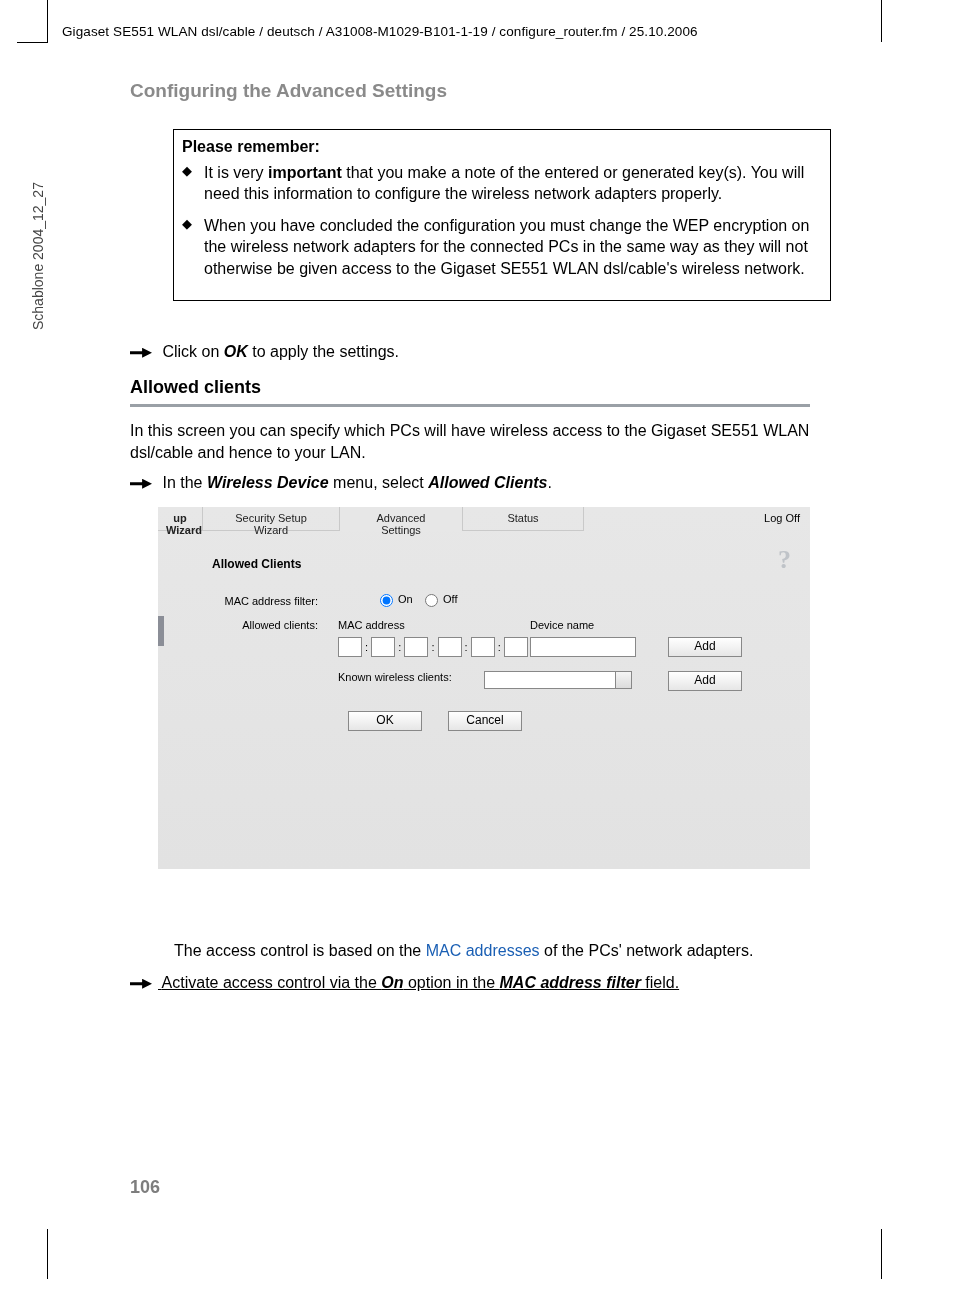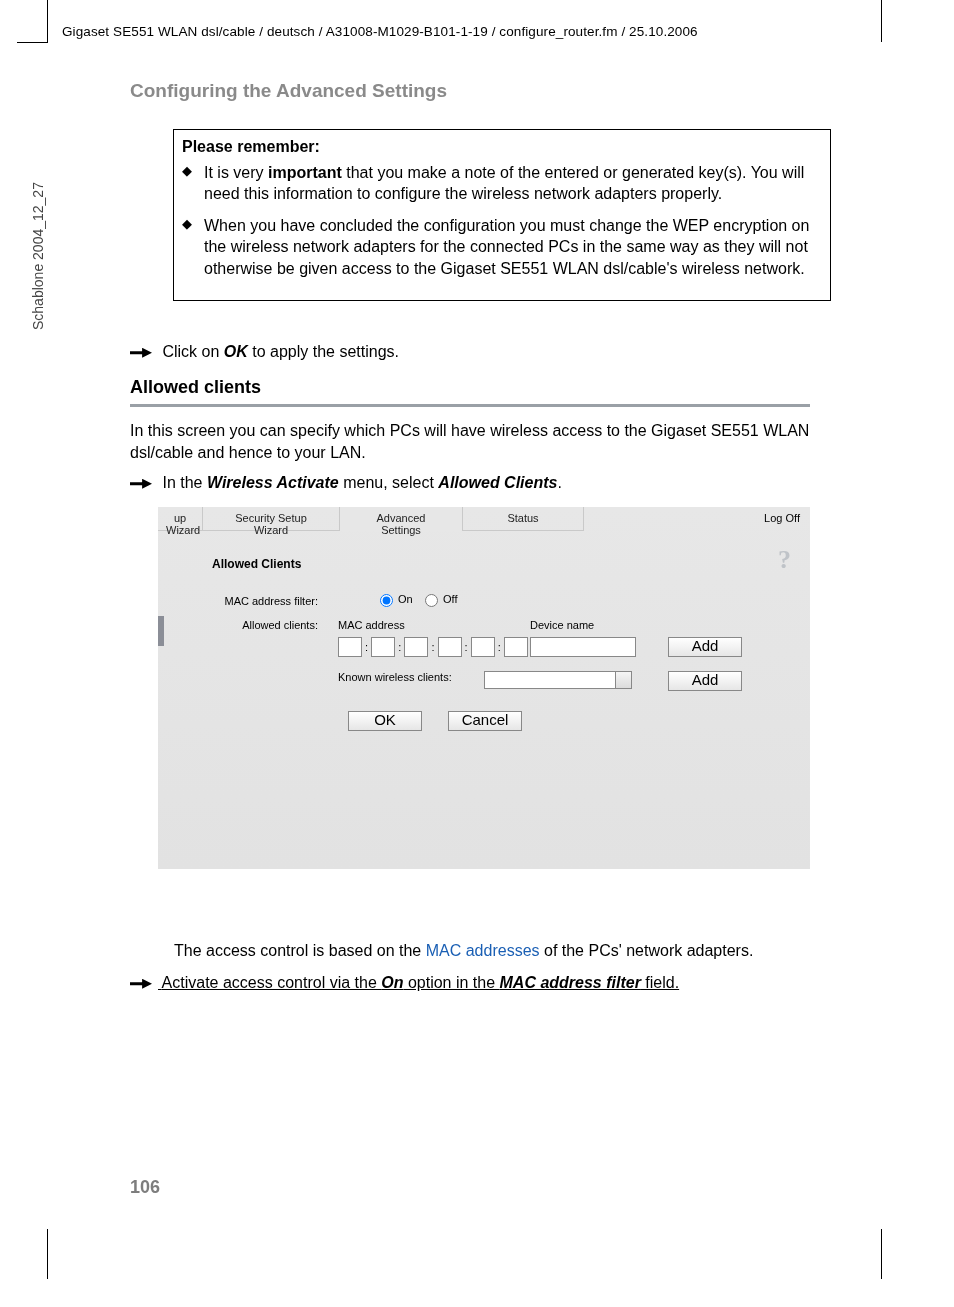--- a/index.html
+++ b/index.html
@@ -84,40 +84,40 @@
   .ui {
     position:absolute; left:158px; top:507px; width:652px; height:362px;
     background: linear-gradient(#e7e7e7,#e2e2e2);
     font-family: Tahoma, Arial, sans-serif;
     font-size: 11px;
     color:#000;
   }
   .sidebar-stub { position:absolute; left:0; top:109px; width:6px; height:30px; background:#8b8e97; }
   .tabs { display:flex; height:24px; }
   .tab { flex:none; border-right:1px solid #c9c9c9; border-bottom:1px solid #c9c9c9; padding:5px 16px 1px; text-align:center; color:#222; }
-  .tab.w1{width:28px;padding:5px 8px 4px;}
+  .tab.w1{width:28px;padding:5px 8px 4px;font-weight:bold;}
   .tab.w2{width:104px;}
   .tab.w3{width:90px;}
   .tab.w4{width:88px;}
   .tab.active { border-bottom:none; background: #e7e7e7; }
   .logoff { position:absolute; right:10px; top:5px; }
   .help-icon {
     position:absolute; right:8px; top:38px; width:24px; height:28px;
     color:#bfc3c8; font-size:26px; font-weight:bold; font-family: Georgia, serif;
   }
   .panel-title { position:absolute; left:54px; top:50px; font-weight:bold; font-size:12px; }
   .row { position:absolute; left:0; right:0; }
   .lbl { position:absolute; width:160px; text-align:right; }
   .radio { margin:0 2px 0 0; vertical-align:middle; }
   .mac-seg { width:18px; height:16px; border:1px solid #888; background:#fff; font-size:10px; text-align:center; }
   .txt { height:16px; border:1px solid #888; background:#fff; }
   .btn {
     width:72px; height:18px; border:1px solid #888;
     background: linear-gradient(#fff,#e6e6e6);
-    font-size:15px; text-align:center; line-height:16px;
+    font-size:12px; text-align:center; line-height:16px;
     display:inline-block;
   }
   .dd { width:146px; height:16px; border:1px solid #888; background:#fff; position:relative; display:inline-block; vertical-align:middle;}
   .dd::after{
     content:"";
     position:absolute; right:0; top:0; width:15px; height:16px;
     border-left:1px solid #888;
     background:linear-gradient(#f5f5f5,#dcdcdc);
   }
   .dd .chev{
@@ -157,21 +157,21 @@
   <div class="body-line arrow-bullet" style="left:130px; top:341px;">
     <span>Click on </span><strong><em>OK</em></strong><span> to apply the settings.</span>
   </div>
 
   <div class="subheading">Allowed clients</div>
   <div class="gray-rule"></div>
 
   <div class="body-line para" style="left:130px; top:420px;">In this screen you can specify which PCs will have wireless access to the Gigaset SE551 WLAN dsl/cable and hence to your LAN.</div>
 
   <div class="body-line arrow-bullet" style="left:130px; top:472px;">
-    <span>In the </span><strong><em>Wireless Activate</em></strong><span> menu, select </span><strong><em>Allowed Clients</em></strong><span>.</span>
+    <span>In the </span><strong><em>Wireless Device</em></strong><span> menu, select </span><strong><em>Allowed Clients</em></strong><span>.</span>
   </div>
 
   <div class="ui">
     <div class="sidebar-stub"></div>
     <div class="tabs">
       <div class="tab w1">up Wizard</div>
       <div class="tab w2">Security Setup Wizard</div>
       <div class="tab w3 active">Advanced Settings</div>
       <div class="tab w4">Status</div>
     </div>

